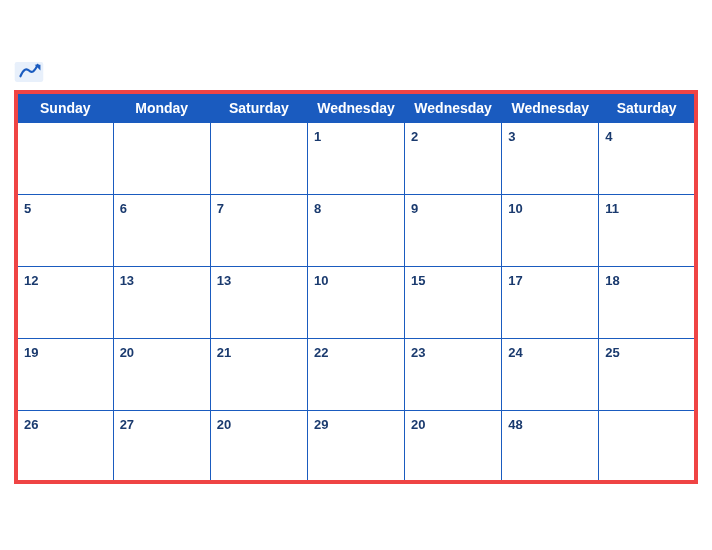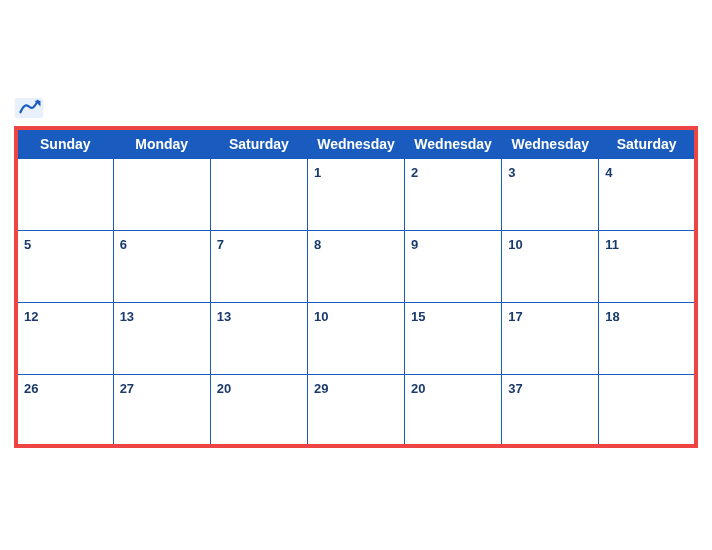--- a/index.html
+++ b/index.html
@@ -141,23 +141,32 @@
         <tr>
           <td><span class="day-number">12</span></td>
           <td><span class="day-number">13</span></td>
           <td><span class="day-number">13</span></td>
           <td><span class="day-number">10</span></td>
           <td><span class="day-number">15</span></td>
           <td><span class="day-number">17</span></td>
           <td><span class="day-number">18</span></td>
         </tr>
         <tr>
+          <td><span class="day-number">19</span></td>
+          <td><span class="day-number">20</span></td>
+          <td><span class="day-number">21</span></td>
+          <td><span class="day-number">22</span></td>
+          <td><span class="day-number">23</span></td>
+          <td><span class="day-number">24</span></td>
+          <td><span class="day-number">25</span></td>
+        </tr>
+        <tr>
           <td><span class="day-number">26</span></td>
           <td><span class="day-number">27</span></td>
           <td><span class="day-number">20</span></td>
           <td><span class="day-number">29</span></td>
           <td><span class="day-number">20</span></td>
-          <td><span class="day-number">37</span></td>
+          <td><span class="day-number">48</span></td>
           <td class="empty-cell"></td>
         </tr>
       </tbody>
   </table>
 </div>
 
 </body></html>

